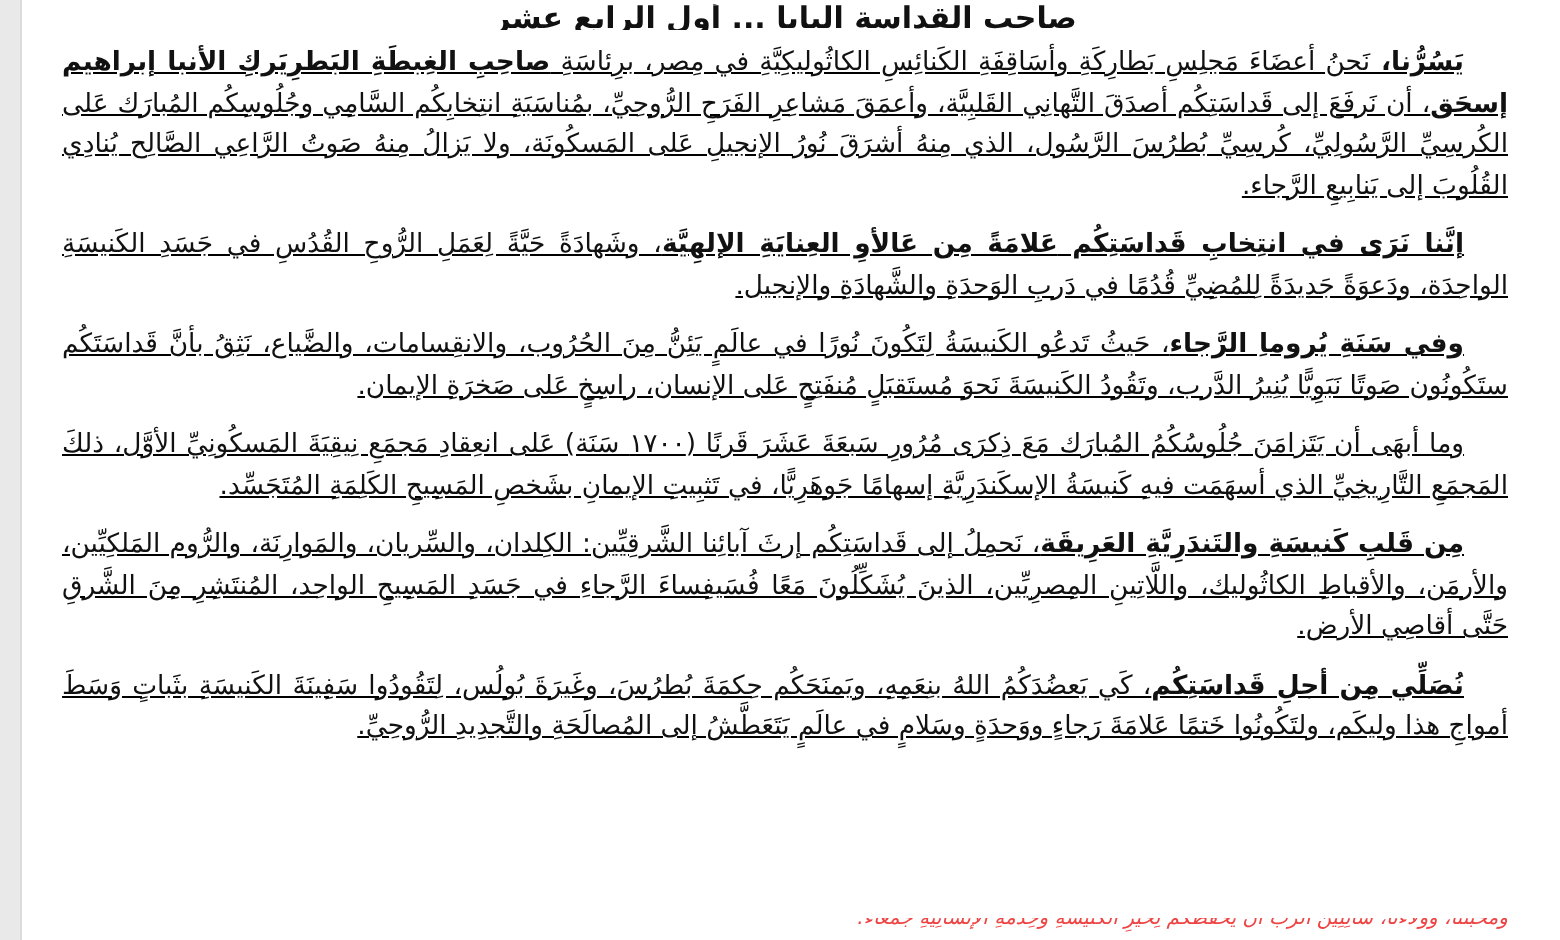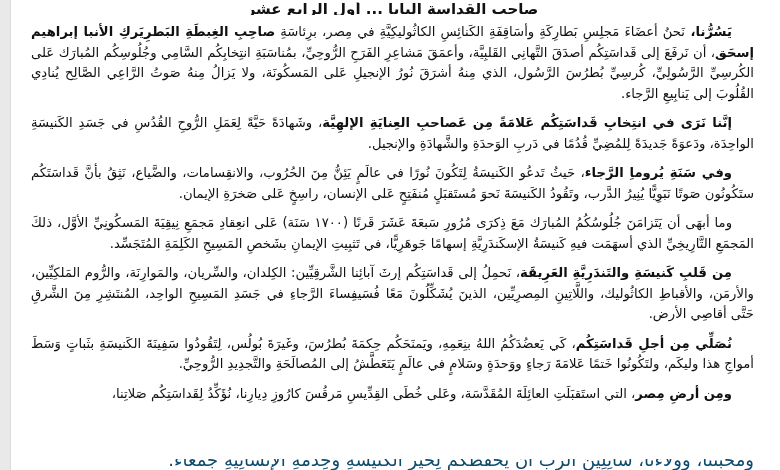--- a/index.html
+++ b/index.html
@@ -35,20 +35,21 @@
     position: absolute;
     top: 0;
     right: 0;
     left: 11px;
     bottom: 0;
     padding: 2px 26px 0 20px;
     box-sizing: border-box;
     direction: rtl;
     text-align: justify;
     text-align-last: right;
+    text-decoration: underline;
   }
   
   .heading-clipped {
     font-weight: bold;
     font-size: 15px;
     line-height: 14px;
     color: #111111;
     text-align: center;
     text-align-last: center;
     height: 13px;
@@ -77,68 +78,66 @@
     bottom: 0;
     height: 11px;
     background: #ffffff;
     overflow: hidden;
   }
   .bottom-clip .cut-line {
     position: absolute;
     top: -9px;
     right: 26px;
     left: 26px;
-    font-size: 18px;
+    font-size: 10px;
     line-height: 20.5px;
-    color: #0c4a6e;
+    color: #ef4444;
     text-align: justify;
     text-align-last: right;
     white-space: nowrap;
     overflow: hidden;
+    font-style: italic;
   }
 </style>
 </head>
 <body>
 
 <div class="page">
 
   <div class="left-edge-band"></div>
 
   <div class="doc-body">
 
     <div class="heading-clipped">صاحب القداسة البابا ... أول الرابع عشر</div>
 
 
     <p class="para">
       <span class="b">يَسُرُّنا، </span><span>نَحنُ أعضَاءَ مَجلِسِ بَطارِكَةِ وأسَاقِفَةِ الكَنائِسِ الكاثُوليكِيَّةِ في مِصر، برِئاسَةِ </span><span class="b">صاحِبِ الغِبطَةِ البَطرِيَركِ الأنبا إبراهيم إسحَق</span><span>، أن نَرفَعَ إلى قَداسَتِكُم أصدَقَ التَّهانِي القَلبِيَّة، وأعمَقَ مَشاعِرِ الفَرَحِ الرُّوحِيِّ، بمُناسَبَةِ انتِخابِكُم السَّامِي وجُلُوسِكُم المُبارَك عَلى الكُرسِيِّ الرَّسُولِيِّ، كُرسِيِّ بُطرُسَ الرَّسُول، الذي مِنهُ أشرَقَ نُورُ الإنجيلِ عَلى المَسكُونَة، ولا يَزالُ مِنهُ صَوتُ الرَّاعِي الصَّالِح يُنادِي القُلُوبَ إلى يَنابِيعِ الرَّجاء.</span>
     </p>
 
     <p class="para">
-      <span class="b">إنَّنا نَرَى في انتِخابِ قَداسَتِكُم </span><span class="b">عَلامَةً مِن عَصاحبِ العِنايَةِ الإلهِيَّة</span><span>، وشَهادَةً حَيَّةً لِعَمَلِ الرُّوحِ القُدُسِ في جَسَدِ الكَنيسَةِ الواحِدَة، ودَعوَةً جَديدَةً لِلمُضِيِّ قُدُمًا في دَربِ الوَحدَةِ والشَّهادَةِ والإنجيل.</span>
+      <span class="b">إنَّنا نَرَى في انتِخابِ قَداسَتِكُم </span><span class="b">عَلامَةً مِن عَالأوِ العِنايَةِ الإلهِيَّة</span><span>، وشَهادَةً حَيَّةً لِعَمَلِ الرُّوحِ القُدُسِ في جَسَدِ الكَنيسَةِ الواحِدَة، ودَعوَةً جَديدَةً لِلمُضِيِّ قُدُمًا في دَربِ الوَحدَةِ والشَّهادَةِ والإنجيل.</span>
     </p>
 
     <p class="para">
       <span class="b">وفي سَنَةِ يُروماِ الرَّجاء</span><span>، حَيثُ تَدعُو الكَنيسَةُ لِتَكُونَ نُورًا في عالَمٍ يَئِنُّ مِنَ الحُرُوب، والانقِسامات، والضَّياع، نَثِقُ بأنَّ قَداسَتَكُم ستَكُونُون صَوتًا نَبَوِيًّا يُنِيرُ الدَّرب، وتَقُودُ الكَنيسَةَ نَحوَ مُستَقبَلٍ مُنفَتِحٍ عَلى الإنسان، راسِخٍ عَلى صَخرَةِ الإيمان.</span>
     </p>
 
     <p class="para">
       <span>وما أبهَى أن يَتَزامَنَ جُلُوسُكُمُ المُبارَك مَعَ ذِكرَى مُرُورِ سَبعَةَ عَشَرَ قَرنًا (١٧٠٠ سَنَة) عَلى انعِقادِ مَجمَعِ نِيقِيَةَ المَسكُونِيِّ الأوَّل، ذلكَ المَجمَعِ التَّارِيخِيِّ الذي أسهَمَت فيهِ كَنيسَةُ الإسكَندَرِيَّةِ إسهامًا جَوهَرِيًّا، في تَثبِيتِ الإيمانِ بشَخصِ المَسِيحِ الكَلِمَةِ المُتَجَسِّد.</span>
     </p>
 
     <p class="para">
       <span class="b">مِن قَلبِ كَنيسَةِ والتَندَرِيَّةِ العَرِيقَة</span><span>، نَحمِلُ إلى قَداسَتِكُم إرثَ آبائِنا الشَّرقِيِّين: الكِلدان، والسِّريان، والمَوارِنَة، والرُّوم المَلكِيِّين، والأرمَن، والأقباطِ الكاثُوليك، واللَّاتِينِ المِصرِيِّين، الذينَ يُشَكِّلُونَ مَعًا فُسَيفِساءَ الرَّجاءِ في جَسَدِ المَسِيحِ الواحِد، المُنتَشِرِ مِنَ الشَّرقِ حَتَّى أقاصِي الأرض.</span>
     </p>
 
     <p class="para">
       <span class="b">نُصَلِّي مِن أجلِ قَداسَتِكُم</span><span>، كَي يَعضُدَكُمُ اللهُ بنِعَمِهِ، ويَمنَحَكُم حِكمَةَ بُطرُسَ، وغَيرَةَ بُولُس، لِتَقُودُوا سَفِينَةَ الكَنيسَةِ بثَباتٍ وَسَطَ أمواجِ هذا وليكَم، ولتَكُونُوا خَتمًا عَلامَةَ رَجاءٍ ووَحدَةٍ وسَلامٍ في عالَمٍ يَتَعَطَّشُ إلى المُصالَحَةِ والتَّجدِيدِ الرُّوحِيِّ.</span>
     </p>
 
-    <p class="para">
-      <span class="b">ومِن أرضِ مِصر</span><span>، التي استَقبَلَتِ العائِلَةَ المُقَدَّسَة، وعَلى خُطَى القِدِّيسِ مَرقُسَ كارُوزِ دِيارِنا، نُؤَكِّدُ لِقَداسَتِكُم صَلاتِنا،</span>
-    </p>
 
   </div>
 
   <div class="bottom-clip">
     <div class="cut-line">ومَحَبَّتَنا، وولاءَنا، سائِلِينَ الرَّبَّ أن يَحفَظَكُم لِخَيرِ الكَنيسَةِ وخِدمَةِ الإنسانِيَّةِ جَمعاء.</div>
   </div>
 
 </div>
 
 </body></html>

